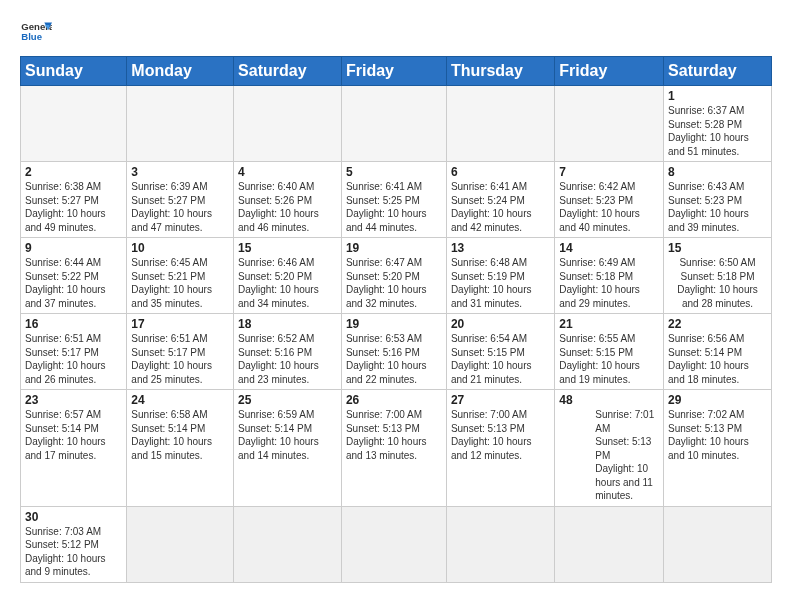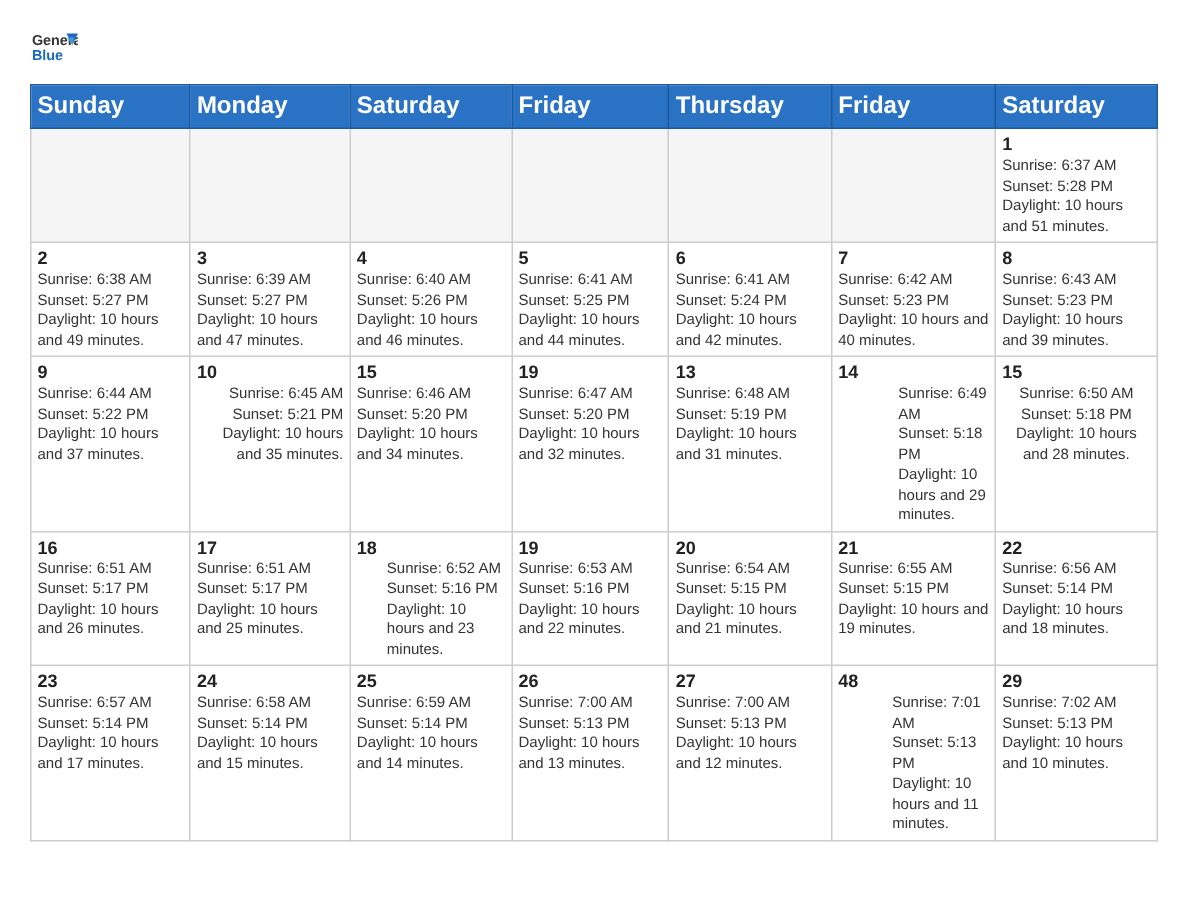--- a/index.html
+++ b/index.html
@@ -187,21 +187,21 @@
         </tr>
         <tr>
           <td class="day-cell">
             <span class="day-number">9</span>
             <div class="day-info" style="white-space: pre-line;">Sunrise: 6:44 AM
 Sunset: 5:22 PM
 Daylight: 10 hours and 37 minutes.</div>
           </td>
           <td class="day-cell">
             <span class="day-number">10</span>
-            <div class="day-info" style="white-space: pre-line; text-align: right;">Sunrise: 6:45 AM
+            <div class="day-info" style="white-space: pre-line;">Sunrise: 6:45 AM
 Sunset: 5:21 PM
 Daylight: 10 hours and 35 minutes.</div>
           </td>
           <td class="day-cell">
             <span class="day-number">15</span>
             <div class="day-info" style="white-space: pre-line;">Sunrise: 6:46 AM
 Sunset: 5:20 PM
 Daylight: 10 hours and 34 minutes.</div>
           </td>
           <td class="day-cell">
@@ -211,21 +211,21 @@
 Daylight: 10 hours and 32 minutes.</div>
           </td>
           <td class="day-cell">
             <span class="day-number">13</span>
             <div class="day-info" style="white-space: pre-line;">Sunrise: 6:48 AM
 Sunset: 5:19 PM
 Daylight: 10 hours and 31 minutes.</div>
           </td>
           <td class="day-cell">
             <span class="day-number">14</span>
-            <div class="day-info" style="white-space: pre-line; margin-left: 40px;">Sunrise: 6:49 AM
+            <div class="day-info" style="white-space: pre-line;">Sunrise: 6:49 AM
 Sunset: 5:18 PM
 Daylight: 10 hours and 29 minutes.</div>
           </td>
           <td class="day-cell">
             <span class="day-number">15</span>
             <div class="day-info" style="white-space: pre-line; text-align: center;">Sunrise: 6:50 AM
 Sunset: 5:18 PM
 Daylight: 10 hours and 28 minutes.</div>
           </td>
         </tr>
@@ -237,21 +237,21 @@
 Daylight: 10 hours and 26 minutes.</div>
           </td>
           <td class="day-cell">
             <span class="day-number">17</span>
             <div class="day-info" style="white-space: pre-line;">Sunrise: 6:51 AM
 Sunset: 5:17 PM
 Daylight: 10 hours and 25 minutes.</div>
           </td>
           <td class="day-cell">
             <span class="day-number">18</span>
-            <div class="day-info" style="white-space: pre-line; margin-left: 20px;">Sunrise: 6:52 AM
+            <div class="day-info" style="white-space: pre-line;">Sunrise: 6:52 AM
 Sunset: 5:16 PM
 Daylight: 10 hours and 23 minutes.</div>
           </td>
           <td class="day-cell">
             <span class="day-number">19</span>
             <div class="day-info" style="white-space: pre-line;">Sunrise: 6:53 AM
 Sunset: 5:16 PM
 Daylight: 10 hours and 22 minutes.</div>
           </td>
           <td class="day-cell">
@@ -309,16 +309,30 @@
             <div class="day-info" style="white-space: pre-line; margin-left: 36px;">Sunrise: 7:01 AM
 Sunset: 5:13 PM
 Daylight: 10 hours and 11 minutes.</div>
           </td>
           <td class="day-cell">
             <span class="day-number">29</span>
             <div class="day-info" style="white-space: pre-line;">Sunrise: 7:02 AM
 Sunset: 5:13 PM
 Daylight: 10 hours and 10 minutes.</div>
           </td>
+        </tr>
+        <tr>
+          <td class="day-cell">
+            <span class="day-number">30</span>
+            <div class="day-info" style="white-space: pre-line;">Sunrise: 7:03 AM
+Sunset: 5:12 PM
+Daylight: 10 hours and 9 minutes.</div>
+          </td>
+          <td class="empty last-row-empty" style="background: rgb(240, 240, 240);"></td>
+          <td class="empty last-row-empty" style="background: rgb(240, 240, 240);"></td>
+          <td class="empty last-row-empty" style="background: rgb(240, 240, 240);"></td>
+          <td class="empty last-row-empty" style="background: rgb(240, 240, 240);"></td>
+          <td class="empty last-row-empty" style="background: rgb(240, 240, 240);"></td>
+          <td class="empty last-row-empty" style="background: rgb(240, 240, 240);"></td>
         </tr>
       </tbody>
   </table>
 </div>
 
 </body></html>

